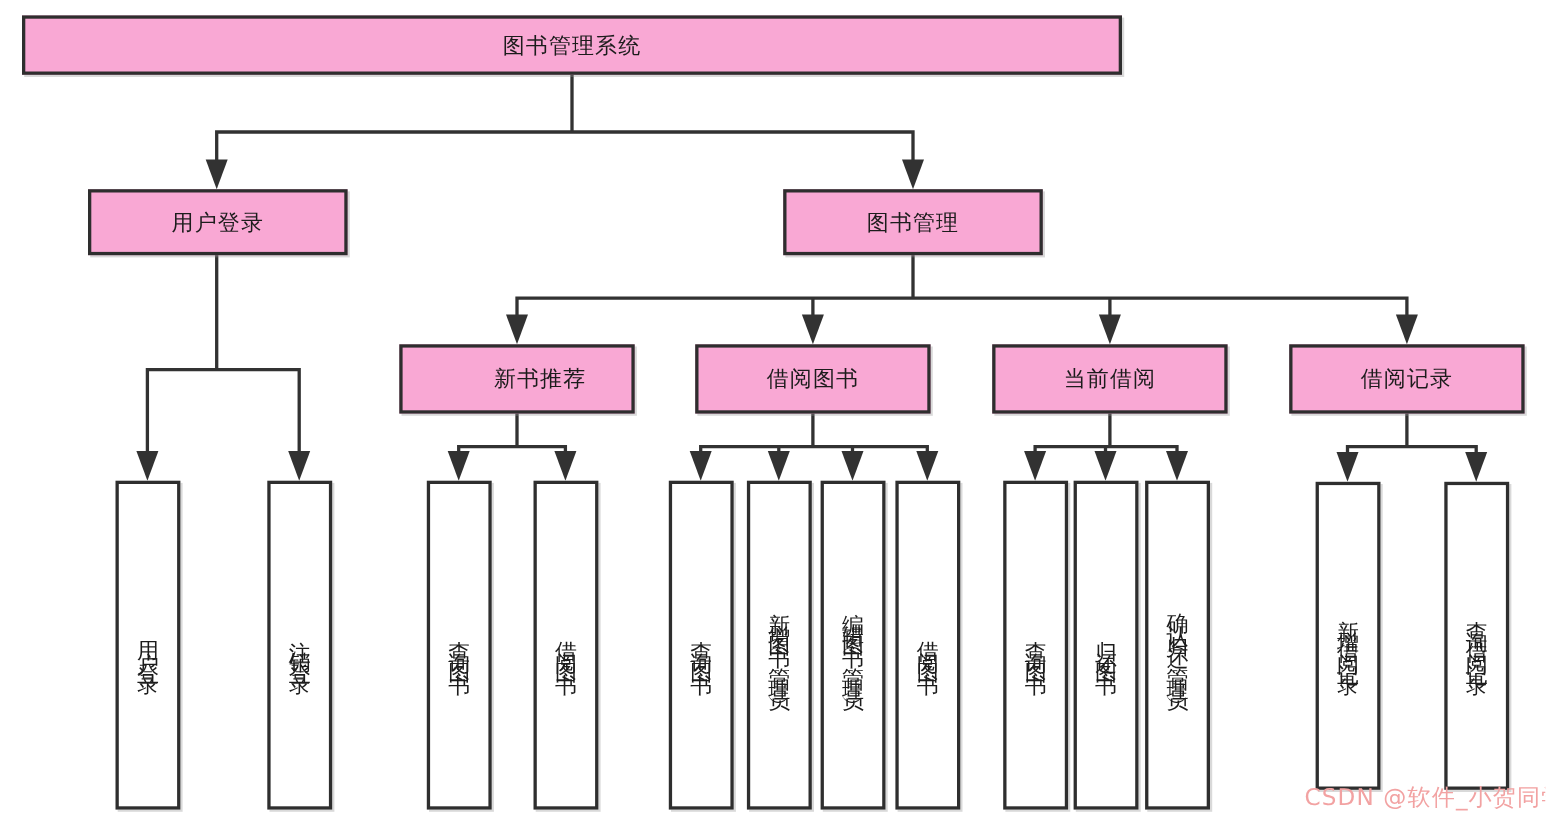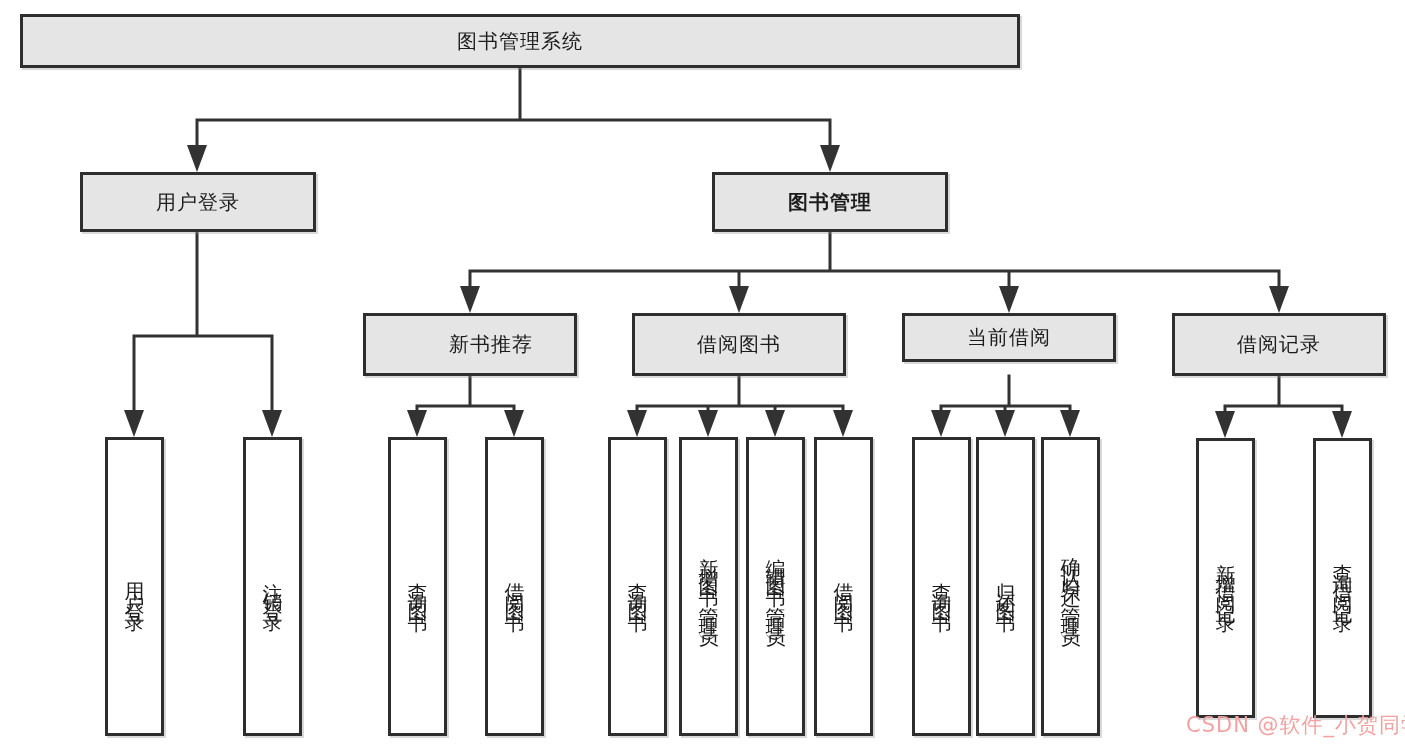--- a/index.html
+++ b/index.html
@@ -16,21 +16,21 @@
     font-family: "DejaVu Sans", sans-serif;
     color: #1c1c1c;
   }
   #wires {
     position: absolute;
     left: 0; top: 0;
     width: 1405px; height: 747px;
   }
   .box {
     position: absolute;
-    background: #e5e5e5;
+    background: #f9a8d4;
     border: 3px solid #2e2e2e;
     box-sizing: border-box;
     box-shadow: 2px 2px 0 rgba(145,145,145,0.35);
     display: flex;
     align-items: center;
     justify-content: center;
     font-size: 20px;
     letter-spacing: 1px;
     white-space: nowrap;
   }
@@ -128,25 +128,25 @@
     </g>
     <g fill="#323232" stroke="none">
       <polygon points="1215,411 1235,411 1225,438"></polygon>
       <polygon points="1332,411 1352,411 1342,438"></polygon>
     </g>
   </svg>
 
   <div class="box" style="left:20px; top:14px; width:1000px; height:54px;">图书管理系统</div>
 
   <div class="box" style="left:80px; top:172px; width:236px; height:60px;">用户登录</div>
-  <div class="box" style="left:712px; top:172px; width:236px; height:60px;font-weight:bold;">图书管理</div>
+  <div class="box" style="left:712px; top:172px; width:236px; height:60px;">图书管理</div>
 
   <div class="box" style="left:363px; top:313px; width:214px; height:63px;padding-left:42px;">新书推荐</div>
   <div class="box" style="left:632px; top:313px; width:214px; height:63px;">借阅图书</div>
-  <div class="box" style="left:902px; top:313px; width:214px; height:49px;">当前借阅</div>
+  <div class="box" style="left:902px; top:313px; width:214px; height:63px;">当前借阅</div>
   <div class="box" style="left:1172px; top:313px; width:214px; height:63px;">借阅记录</div>
 
   <div class="leaf tall" style="left:105px; top:437px;">用户登录</div>
   <div class="leaf tall" style="left:243px; top:437px;">注销登录</div>
 
   <div class="leaf tall" style="left:388px; top:437px;">查询图书</div>
   <div class="leaf tall" style="left:485px; top:437px;">借阅图书</div>
 
   <div class="leaf tall" style="left:608px; top:437px;">查询图书</div>
   <div class="leaf tall" style="left:679px; top:437px;">新增图书（管理员）</div>

